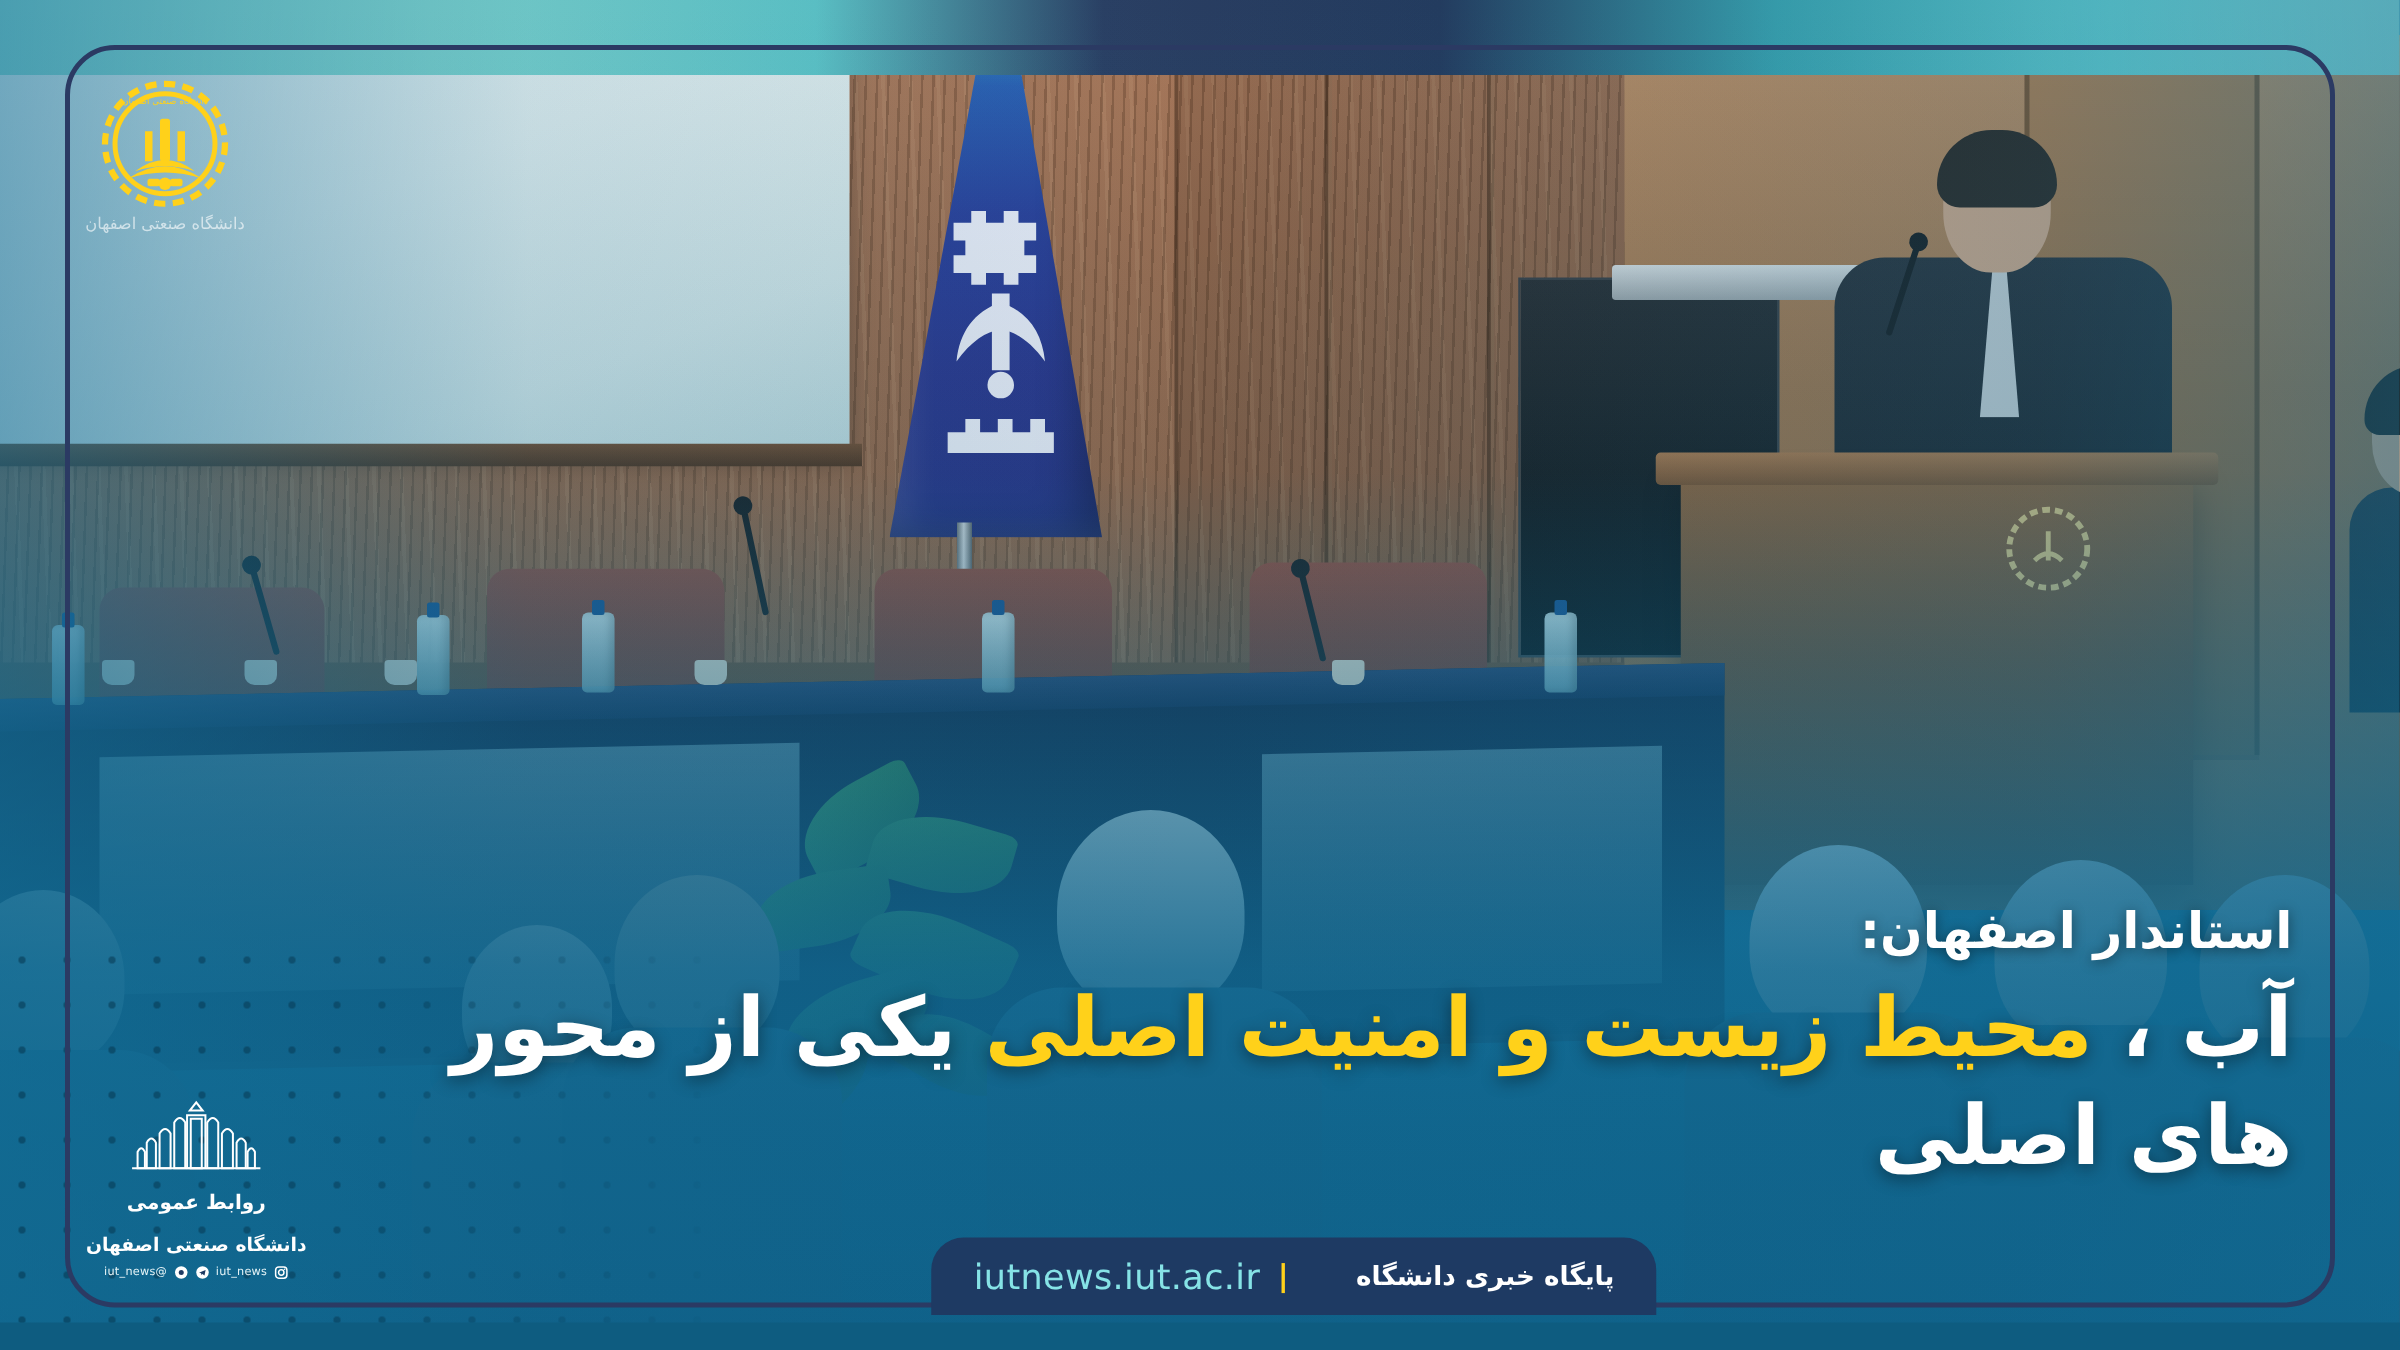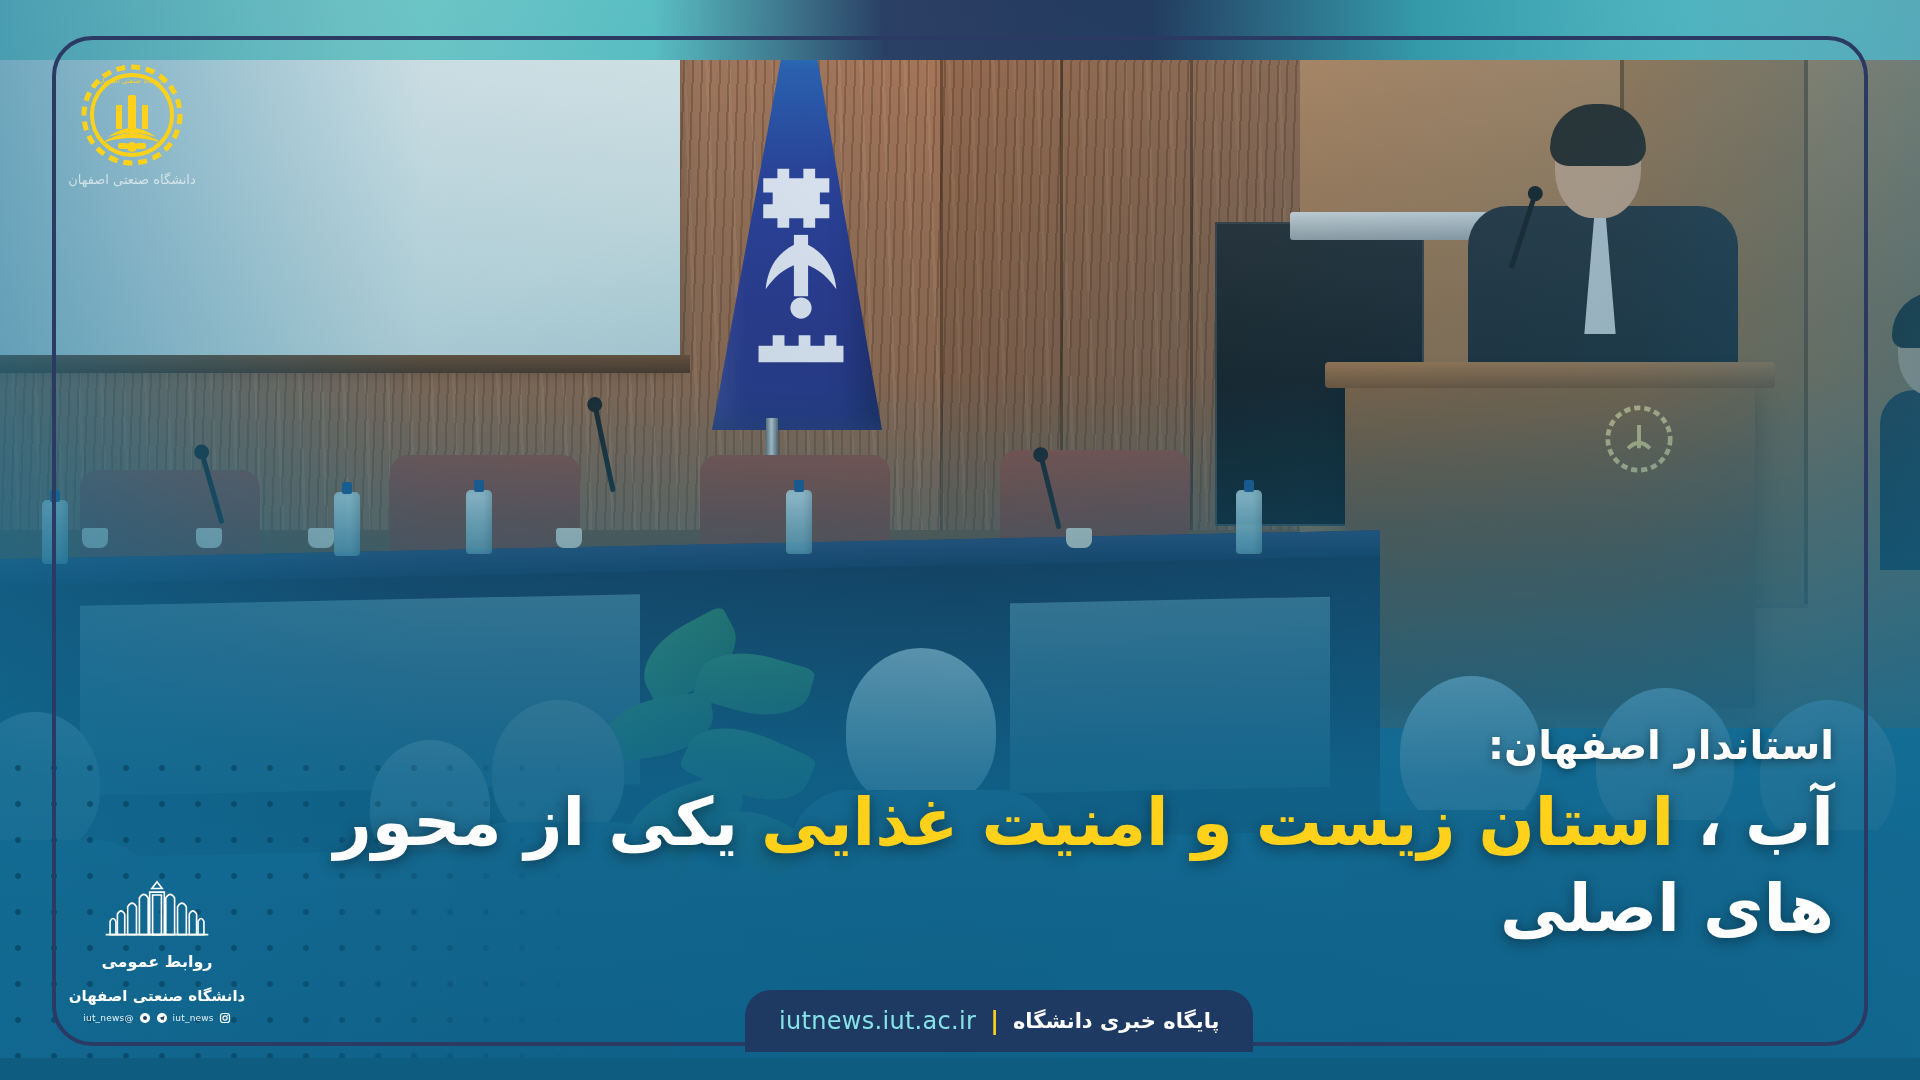--- a/index.html
+++ b/index.html
@@ -214,23 +214,23 @@
 
   
   .url-pill{
     position:absolute;left:745px;bottom:28px;
     height:62px;min-width:420px;
     background:#1e3a63;
     border-radius:26px 26px 0 0;
     display:flex;align-items:center;justify-content:center;gap:14px;
     padding:0 34px;direction:rtl;
   }
-  .url-fa{color:#ffffff;font-size:21px;font-weight:bold;}
+  .url-fa{color:#ffffff;font-size:21px;font-weight:bold;margin-left:40px;}
   .url-sep{color:#ffd11a;font-size:24px;font-weight:bold;line-height:1;}
-  .url-en{color:#86e3e6;font-size:24px;direction:ltr;letter-spacing:.3px;}
+  .url-en{color:#86e3e6;font-size:28px;direction:ltr;letter-spacing:.3px;}
 
   
   .pr-block{
     position:absolute;left:62px;bottom:56px;width:190px;
     text-align:center;direction:rtl;color:#fff;
   }
   .pr-mark{width:120px;height:66px;margin:0 auto 10px auto;display:block;}
   .pr-l1{font-size:16px;font-weight:bold;letter-spacing:1px;margin-bottom:16px;color:#ffffff;}
   .pr-l2{font-size:15px;font-weight:bold;letter-spacing:.5px;margin-bottom:7px;color:#ffffff;}
   .pr-social{display:flex;align-items:center;justify-content:center;gap:5px;flex-direction:row;}
@@ -410,21 +410,21 @@
       <rect x="46" y="88" width="10" height="6" rx="2"></rect>
       <rect x="64" y="88" width="10" height="6" rx="2"></rect>
     </g>
     <text x="60" y="28" text-anchor="middle" fill="#ffd11a" font-size="7" font-family="DejaVu Sans">دانشگاه صنعتی اصفهان</text>
   </svg>
   <div class="emblem-caption">دانشگاه صنعتی اصفهان</div>
 
   <div class="headline-wrap">
     <div class="kicker">استاندار اصفهان:</div>
     <h1 class="headline">
-      <span>آب ، </span><span class="hl-accent">استان زیست و امنیت غذایی</span><span> یکی از محور های اصلی</span>
+      <span>آب ، </span><span class="hl-accent">محیط زیست و امنیت اصلی</span><span> یکی از محور های اصلی</span>
       <br>
     </h1>
   </div>
 
   <div class="url-pill">
     <span class="url-fa">پایگاه خبری دانشگاه</span>
     <span class="url-sep">|</span>
     <span class="url-en">iutnews.iut.ac.ir</span>
   </div>
 

